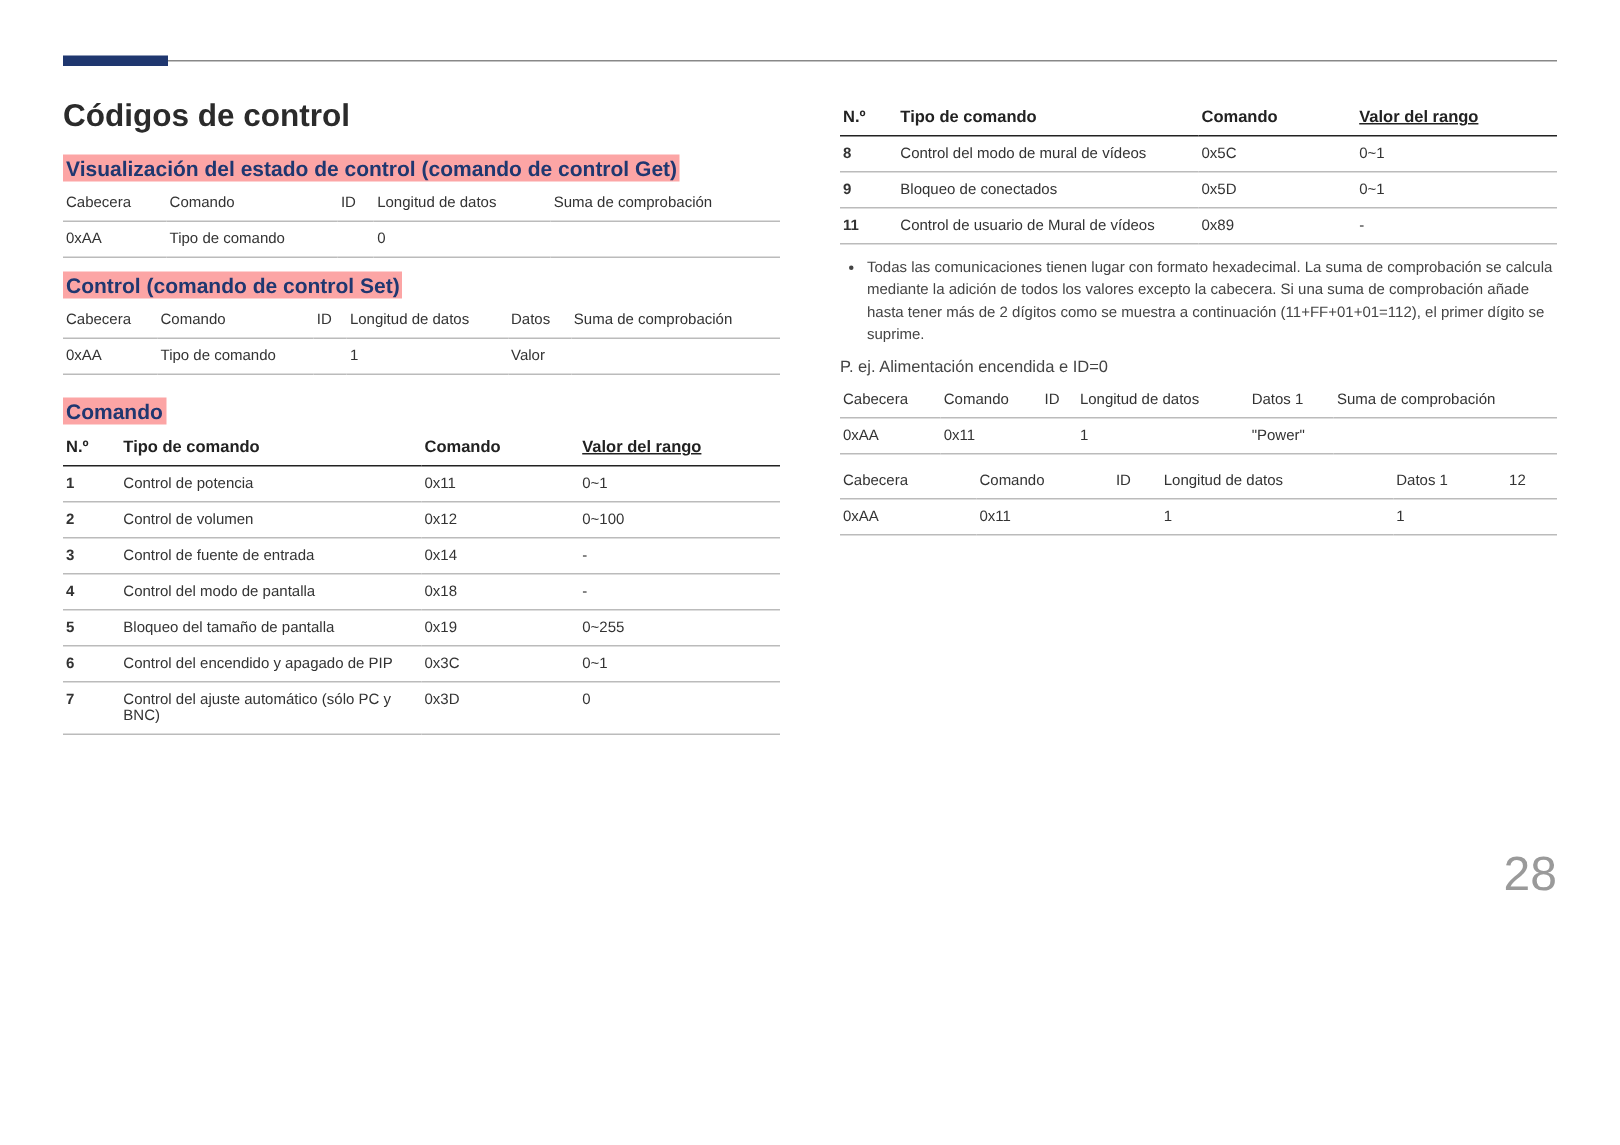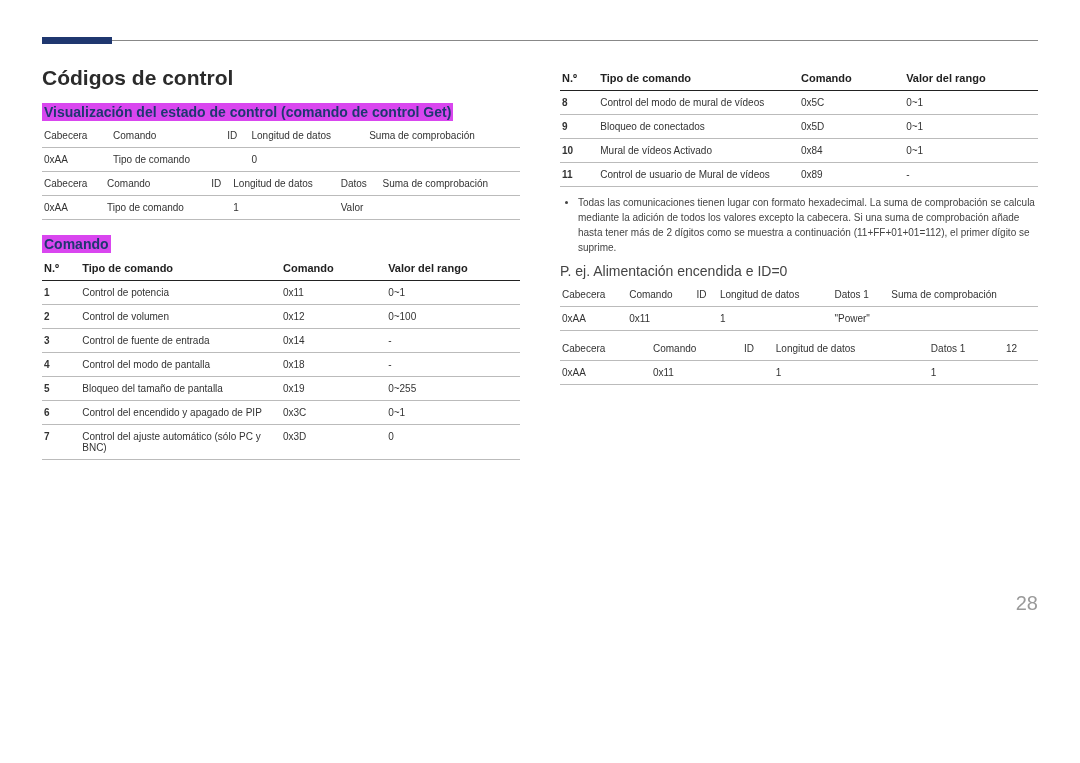--- a/index.html
+++ b/index.html
@@ -34,21 +34,21 @@
   flex: 1;
   min-width: 0;
 }
 h1.title {
   font-size: 21px;
   font-weight: 600;
   margin: 0 0 14px 0;
   color: #2b2b2b;
 }
 .hilite {
-  background: #d946ef;
+  background: #fca5a5;
   padding: 1px 2px;
   display: inline;
 }
 .subheading {
   font-size: 14px;
   font-weight: 700;
   color: #1f3770;
   margin: 10px 0 4px 0;
 }
 .subheading span.hilite { color: #1f3770; }
@@ -79,37 +79,37 @@
   vertical-align: top;
 }
 ul.bullets {
   padding-left: 18px;
   margin: 8px 0;
   font-size: 10px;
   line-height: 1.5;
   color: #444;
 }
 .small {
-  font-size: 14px;
+  font-size: 11px;
   color: #444;
   margin: 6px 0 4px 0;
 }
 .page-num {
   position: absolute;
-  bottom: 8px;
+  bottom: 22px;
   right: 42px;
-  font-size: 20px;
+  font-size: 32px;
   color: #9a9a9a;
   font-weight: 300;
 }
 .mini table td { font-size: 10px; }
 .cmdtable th:nth-child(1){width:8%;}
 .cmdtable th:nth-child(2){width:42%;}
 .cmdtable th:nth-child(3){width:22%;}
-.cmdtable th:nth-child(4){width:28%;}
+.cmdtable th:nth-child(4){width:28%;text-decoration:underline;}
 </style>
 </head>
 <body>
 
 <div class="page">
   <div class="top-rule"></div>
   <div class="top-accent"></div>
 
   <div class="columns">
 
@@ -131,20 +131,23 @@
         <tr>
           <td>0xAA</td>
           <td>Tipo de comando</td>
           <td></td>
           <td>0</td>
           <td></td>
         </tr>
       </tbody>
         </table>
 
+      <div class="subheading">
+        <span class="hilite">Control (comando de control Set)</span>
+      </div>
       <table>
         <tbody>
             <tr>
           <td>Cabecera</td>
           <td>Comando</td>
           <td>ID</td>
           <td>Longitud de datos</td>
           <td>Datos</td>
           <td>Suma de comprobación</td>
         </tr>
@@ -231,26 +234,20 @@
               <td>0x5C</td>
               <td>0~1</td>
             </tr>
         <tr>
               <td><b>9</b></td>
               <td>Bloqueo de conectados</td>
               <td>0x5D</td>
               <td>0~1</td>
             </tr>
         <tr>
-              <td><b>10</b></td>
-              <td>Mural de vídeos Activado</td>
-              <td>0x84</td>
-              <td>0~1</td>
-            </tr>
-        <tr>
               <td><b>11</b></td>
               <td>Control de usuario de Mural de vídeos</td>
               <td>0x89</td>
               <td>-</td>
             </tr>
       </tbody>
         </table>
 
       <ul class="bullets">
         <li>Todas las comunicaciones tienen lugar con formato hexadecimal. La suma de comprobación se calcula mediante la adición de todos los valores excepto la cabecera. Si una suma de comprobación añade hasta tener más de 2 dígitos como se muestra a continuación (11+FF+01+01=112), el primer dígito se suprime.</li>

